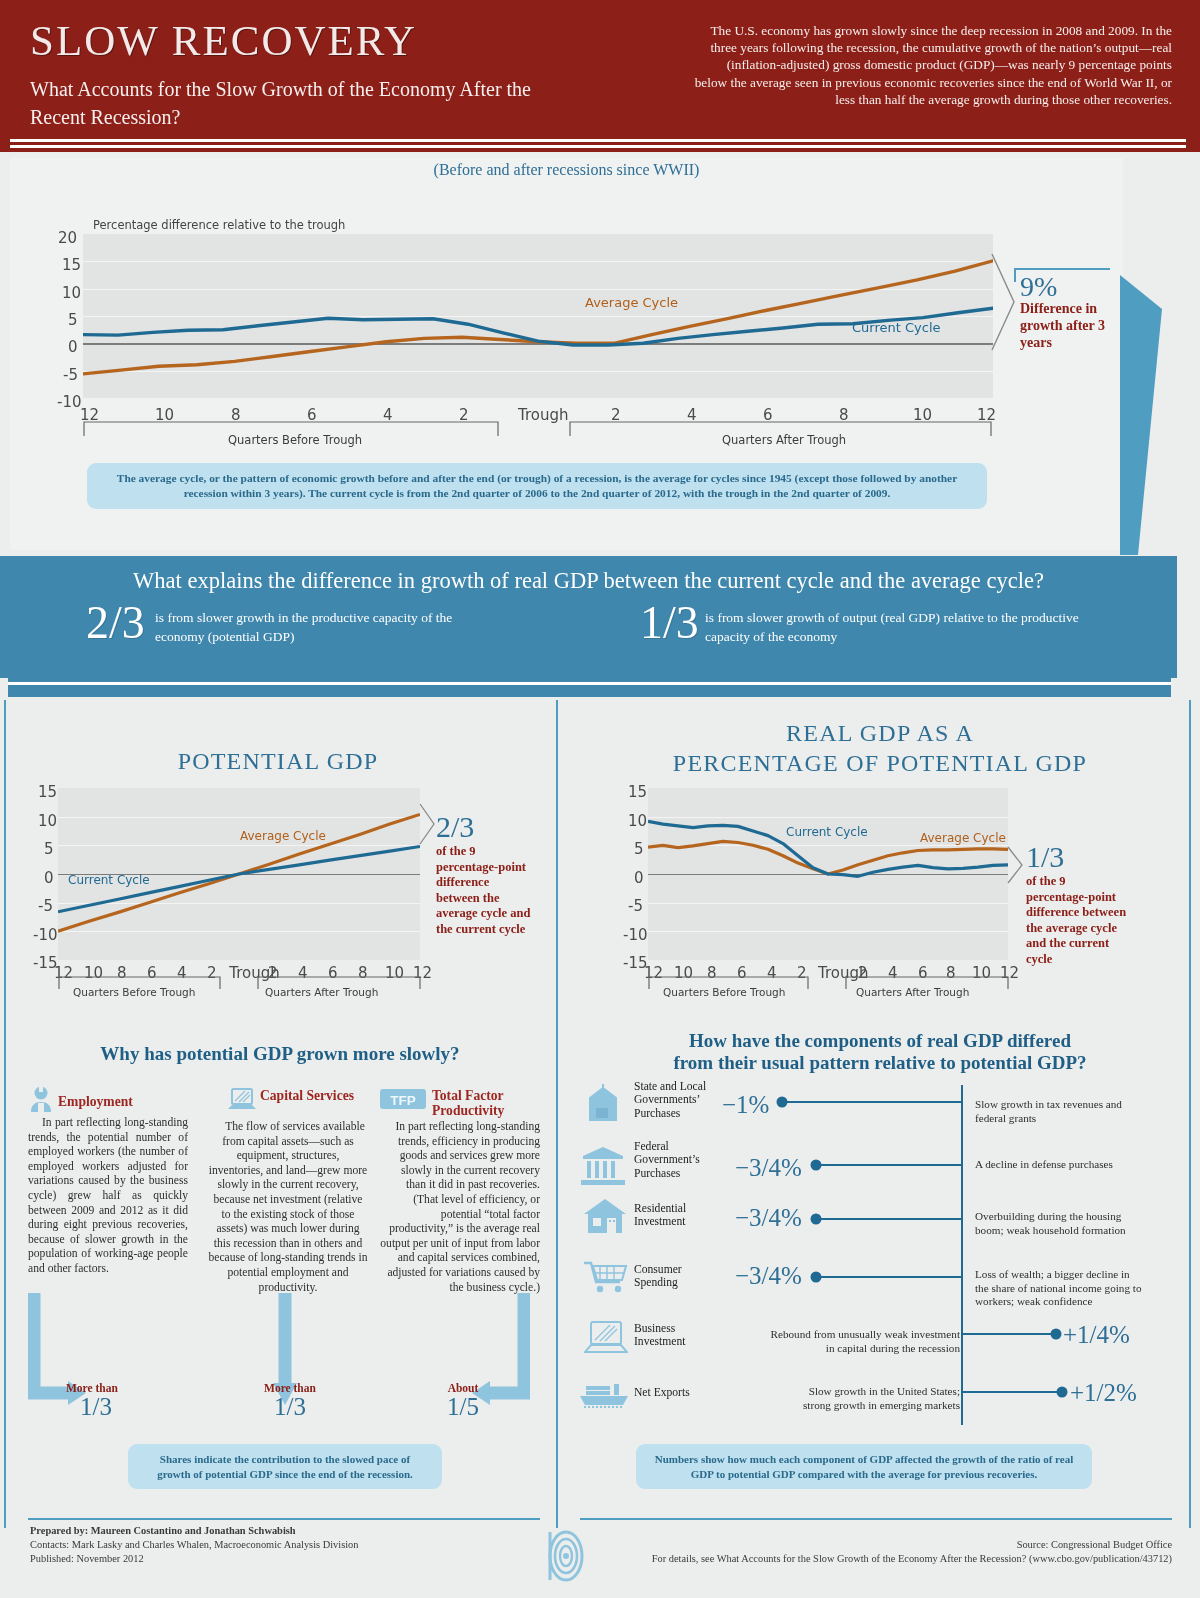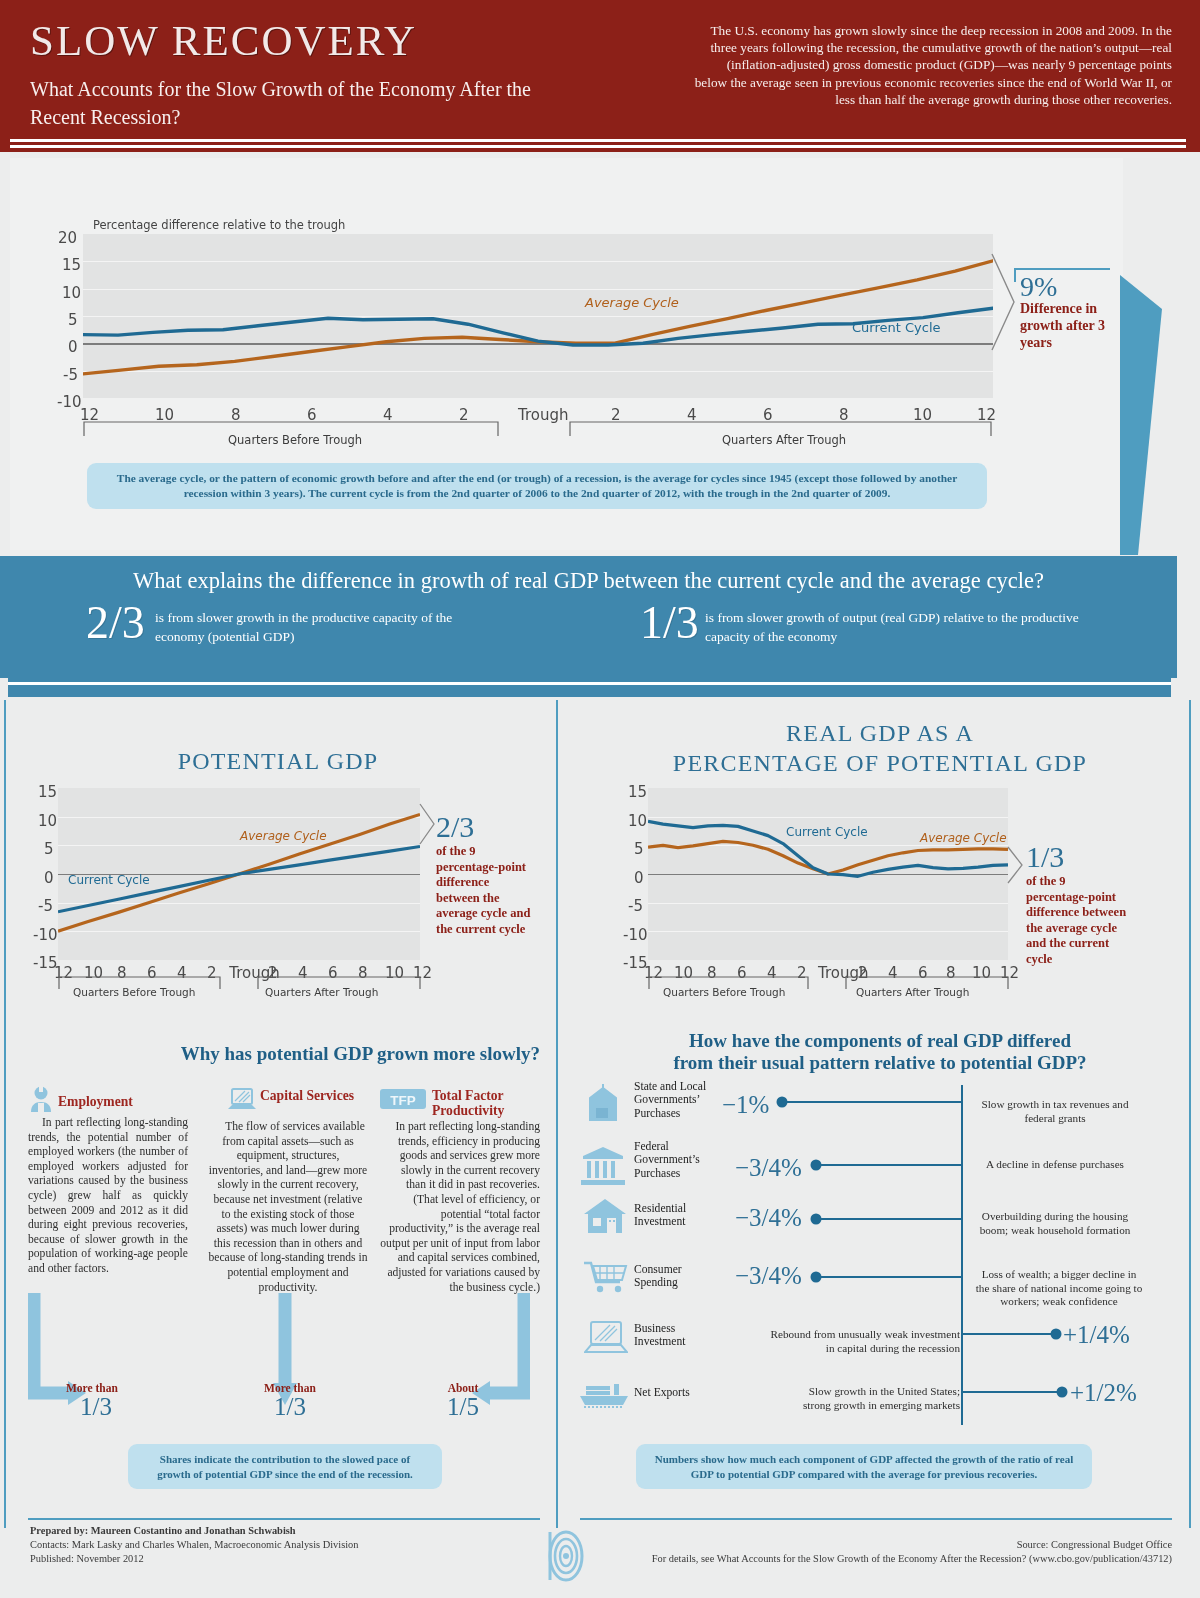--- a/index.html
+++ b/index.html
@@ -58,21 +58,21 @@
     font-family:"DejaVu Sans", sans-serif; white-space:nowrap;
   }
   .bracket-label {
     position:absolute; font-size:11.5px; color:#3c3c3c;
     font-family:"DejaVu Sans", sans-serif; white-space:nowrap;
   }
   .series-label {
     position:absolute; font-size:13px; font-family:"DejaVu Sans", sans-serif;
     white-space:nowrap;
   }
-  .lbl-avg { color:#b0601c;font-style:italic; }
+  .lbl-avg { color:#b0601c; }
   .lbl-cur { color:#1f6a93; }
 
   
   .callout {
     position:absolute; border-left:2px solid #4f9dc0; border-top:2px solid #4f9dc0;
   }
   .callout-num { color:#2e6f95; font-size:28px; line-height:30px; }
   .callout-txt { color:#8c2018; font-size:14px; line-height:17px; font-weight:bold; }
 
   .note-pill {
@@ -111,41 +111,42 @@
   
   .col { position:absolute; width:160px; font-size:11.6px; line-height:14.6px;
          color:#2e2e2e; text-align:justify; }
   .col-head { color:#9d2620; font-weight:bold; font-size:13.6px; line-height:15px; }
   .more-than { color:#8c2018; font-weight:bold; font-size:11.5px; }
   .frac-sm { color:#2e6f95; font-size:25px; line-height:26px; }
 
   
   .comp-name { font-weight:normal; font-size:11.6px; line-height:13.4px; color:#1d1d1d; }
   .comp-val { color:#2e6f95; font-size:25px; line-height:25px; white-space:nowrap; }
-  .comp-desc { font-size:11.2px; line-height:13.6px; color:#2e2e2e;text-align:center; }
+  .comp-desc { font-size:11.2px; line-height:13.6px; color:#2e2e2e; }
 
   
   .footer-txt { font-size:10.4px; line-height:14.5px; color:#3a3a3a; }
 </style>
 </head>
 <body>
 
 <div class="header">
   <div class="header-inner">
     <div class="hdr-title">SLOW RECOVERY</div>
     <div class="hdr-sub">What Accounts for the Slow Growth of the Economy After the Recent Recession?</div>
     <div class="hdr-para">The U.S. economy has grown slowly since the deep recession in 2008 and 2009. In the three years following the recession, the cumulative growth of the nation’s output—real (inflation-adjusted) gross domestic product (GDP)—was nearly 9 percentage points below the average seen in previous economic recoveries since the end of World War II, or less than half the average growth during those other recoveries.</div>
     <div class="hdr-rules">
       <div class="r1"></div>
         <div class="r2"></div>
     </div>
   </div>
 </div>
 
 <div class="panel-top">
+  <div class="chart-subtitle">(Before and after recessions since WWII)</div>
 </div>
 
 <div class="axis-note" style="position:absolute;left:93px;top:218px;">Percentage difference relative to the trough</div>
 
 <div id="top-plot" class="plotwrap" style="position:absolute;left:83px;top:234px;width:910px;height:164px;">
   <div class="plotbg" style="left:0;top:0;right:0;bottom:0;background:#e2e3e3;"></div>
   <div class="gridline" style="top:27.33px;"></div>
   <div class="gridline" style="top:54.67px;"></div>
   <div class="gridline" style="top:82px;"></div>
   <div class="zeroline" style="top:109.33px;"></div>
@@ -318,21 +319,21 @@
 
 <div class="series-label lbl-cur" style="left:786px;top:825px;font-size:12px;">Current Cycle</div>
 <div class="series-label lbl-avg" style="left:920px;top:831px;font-size:12px;">Average Cycle</div>
 
 <svg style="position:absolute;left:1006px;top:845px;" width="22" height="40">
   <path d="M2,2 L16,20 L2,38" fill="none" stroke="#8a8a8a" stroke-width="1.3"></path>
 </svg>
 <div class="callout-num" style="position:absolute;left:1026px;top:842px;font-size:30px;">1/3</div>
 <div class="callout-txt" style="position:absolute;left:1026px;top:874px;width:104px;font-size:12.5px;line-height:15.5px;">of the 9 percentage-point difference between the average cycle and the current cycle</div>
 
-<div class="q-title" style="position:absolute;left:20px;top:1043px;width:520px;font-size:19px;text-align:right;">Why has potential GDP grown more slowly?</div>
+<div class="q-title" style="position:absolute;left:20px;top:1043px;width:520px;font-size:19px;">Why has potential GDP grown more slowly?</div>
 
 <div class="col" style="left:28px;top:1090px;">
   <div style="position:relative;height:26px;">
     <svg width="26" height="26" style="position:absolute;left:0;top:-4px;">
       <circle cx="13" cy="7" r="6.5" fill="#8fc4de"></circle>
       <rect x="11" y="0" width="4" height="6" fill="#eceded"></rect>
       <path d="M3,26 C3,19 7,16 13,16 C19,16 23,19 23,26 Z" fill="#8fc4de"></path>
       <rect x="10" y="17" width="6" height="9" fill="#eceded"></rect>
     </svg>
     <span class="col-head" style="position:absolute;left:30px;top:4px;">Employment</span>

